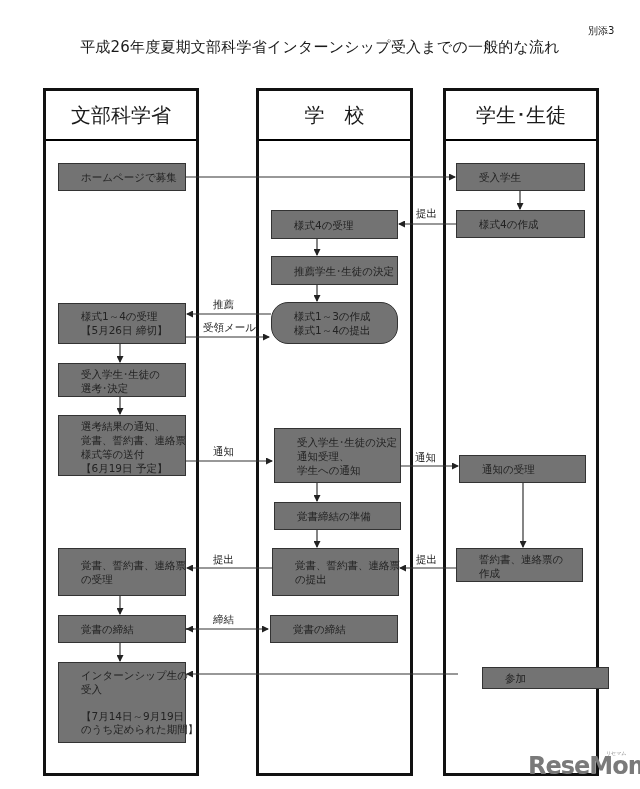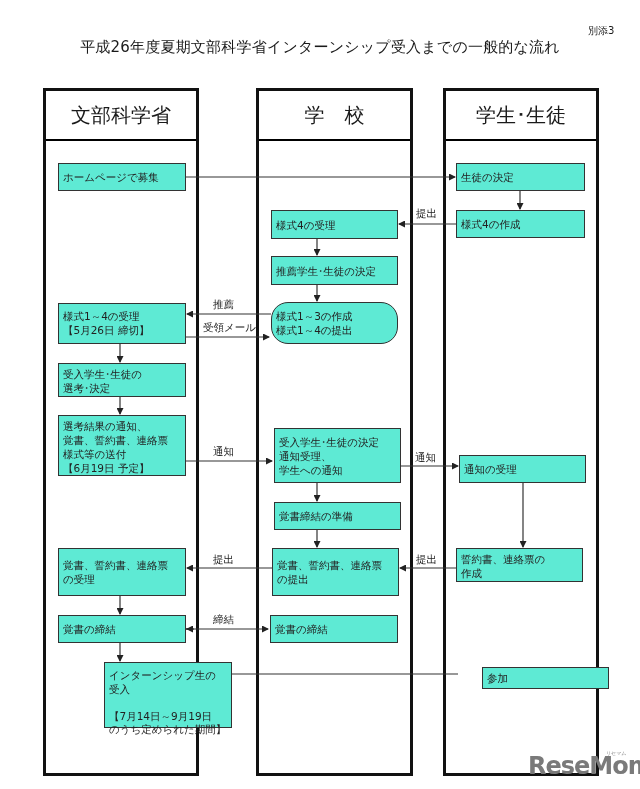--- a/index.html
+++ b/index.html
@@ -4,22 +4,22 @@
 <style>
   html, body { margin: 0; padding: 0; background: #ffffff; }
   body { width: 640px; height: 789px; position: relative; overflow: hidden;
          font-family: "DejaVu Sans", sans-serif; color: #1a1a1a; }
   .abs { position: absolute; }
   .annex { left: 588px; top: 24px; font-size: 10px; }
   .title { left: 0; width: 640px; top: 38px; text-align: center; font-size: 15px; letter-spacing: 0.2px; }
   .lane { position: absolute; border: 3px solid #111; box-sizing: border-box; }
   .lane-head { position: absolute; left: 0; right: 0; top: 0; height: 48px; border-bottom: 2px solid #000000;
                display: flex; align-items: center; justify-content: center; font-size: 20px; }
-  .box { position: absolute; border: 1.3px solid #333; box-sizing: border-box; background: #5eead4;
-         font-size: 10.5px; line-height: 14px; padding: 5px 0 0 4px; white-space: pre; color: #222; }
+  .box { position: absolute; border: 1.3px solid #333; box-sizing: border-box; background: #737373;
+         font-size: 10.5px; line-height: 14px; padding: 5px 0 0 22px; white-space: pre; color: #222; }
   .box.one { padding-top: 0; display: flex; align-items: center; }
   .lbl { position: absolute; font-size: 10.5px; color: #222; }
   svg.lines { position: absolute; left: 0; top: 0; }
   .logo { position: absolute; left: 528px; top: 752px; font-family: "DejaVu Sans", sans-serif;
           font-weight: bold; font-size: 24px; color: #7a7a7a; letter-spacing: -1px; }
   .logo-sub { position: absolute; left: 606px; top: 750px; font-size: 5px; color: #888; }
 </style>
 </head>
 <body>
 
@@ -107,39 +107,39 @@
 【5月26日 締切】</div>
 <div class="box" style="left:58px; top:363px; width:128px; height:34px; padding-top:3px;">受入学生･生徒の
 選考･決定</div>
 <div class="box" style="left:58px; top:415px; width:128px; height:61px; padding-top:3px;">選考結果の通知、
 覚書、誓約書、連絡票
 様式等の送付
 【6月19日 予定】</div>
 <div class="box" style="left:58px; top:548px; width:128px; height:48px; padding-top:9px;">覚書、誓約書、連絡票
 の受理</div>
 <div class="box one" style="left:58px; top:615px; width:128px; height:28px;">覚書の締結</div>
-<div class="box" style="left:58px; top:662px; width:128px; height:66px; padding-top:6px; line-height:13.5px;margin-left:46px;">インターンシップ生の
+<div class="box" style="left:58px; top:662px; width:128px; height:81px; padding-top:6px; line-height:13.5px;">インターンシップ生の
 受入
 
 【7月14日～9月19日
 のうち定められた期間】</div>
 
 <div class="box one" style="left:271px; top:210px; width:127px; height:29px;">様式4の受理</div>
 <div class="box one" style="left:271px; top:256px; width:127px; height:29px;">推薦学生･生徒の決定</div>
 <div class="box" style="left:271px; top:302px; width:127px; height:42px; padding-top:6px;border-radius:17px;">様式1～3の作成
 様式1～4の提出</div>
 <div class="box" style="left:274px; top:428px; width:127px; height:55px; padding-top:6px;">受入学生･生徒の決定
 通知受理、
 学生への通知</div>
 <div class="box one" style="left:274px; top:502px; width:127px; height:28px;">覚書締結の準備</div>
 <div class="box" style="left:272px; top:548px; width:127px; height:48px; padding-top:9px;">覚書、誓約書、連絡票
 の提出</div>
 <div class="box one" style="left:270px; top:615px; width:128px; height:28px;">覚書の締結</div>
 
-<div class="box one" style="left:456px; top:163px; width:129px; height:28px;">生徒の決定</div>
+<div class="box one" style="left:456px; top:163px; width:129px; height:28px;">受入学生</div>
 <div class="box one" style="left:456px; top:210px; width:129px; height:28px;">様式4の作成</div>
 <div class="box one" style="left:459px; top:455px; width:127px; height:28px;">通知の受理</div>
 <div class="box" style="left:456px; top:548px; width:127px; height:34px; padding-top:3px;">誓約書、連絡票の
 作成</div>
 <div class="box one" style="left:482px; top:667px; width:127px; height:22px;">参加</div>
 
 <div class="logo">ReseMom</div>
 <div class="logo-sub">リセマム</div>
 
 </body></html>

